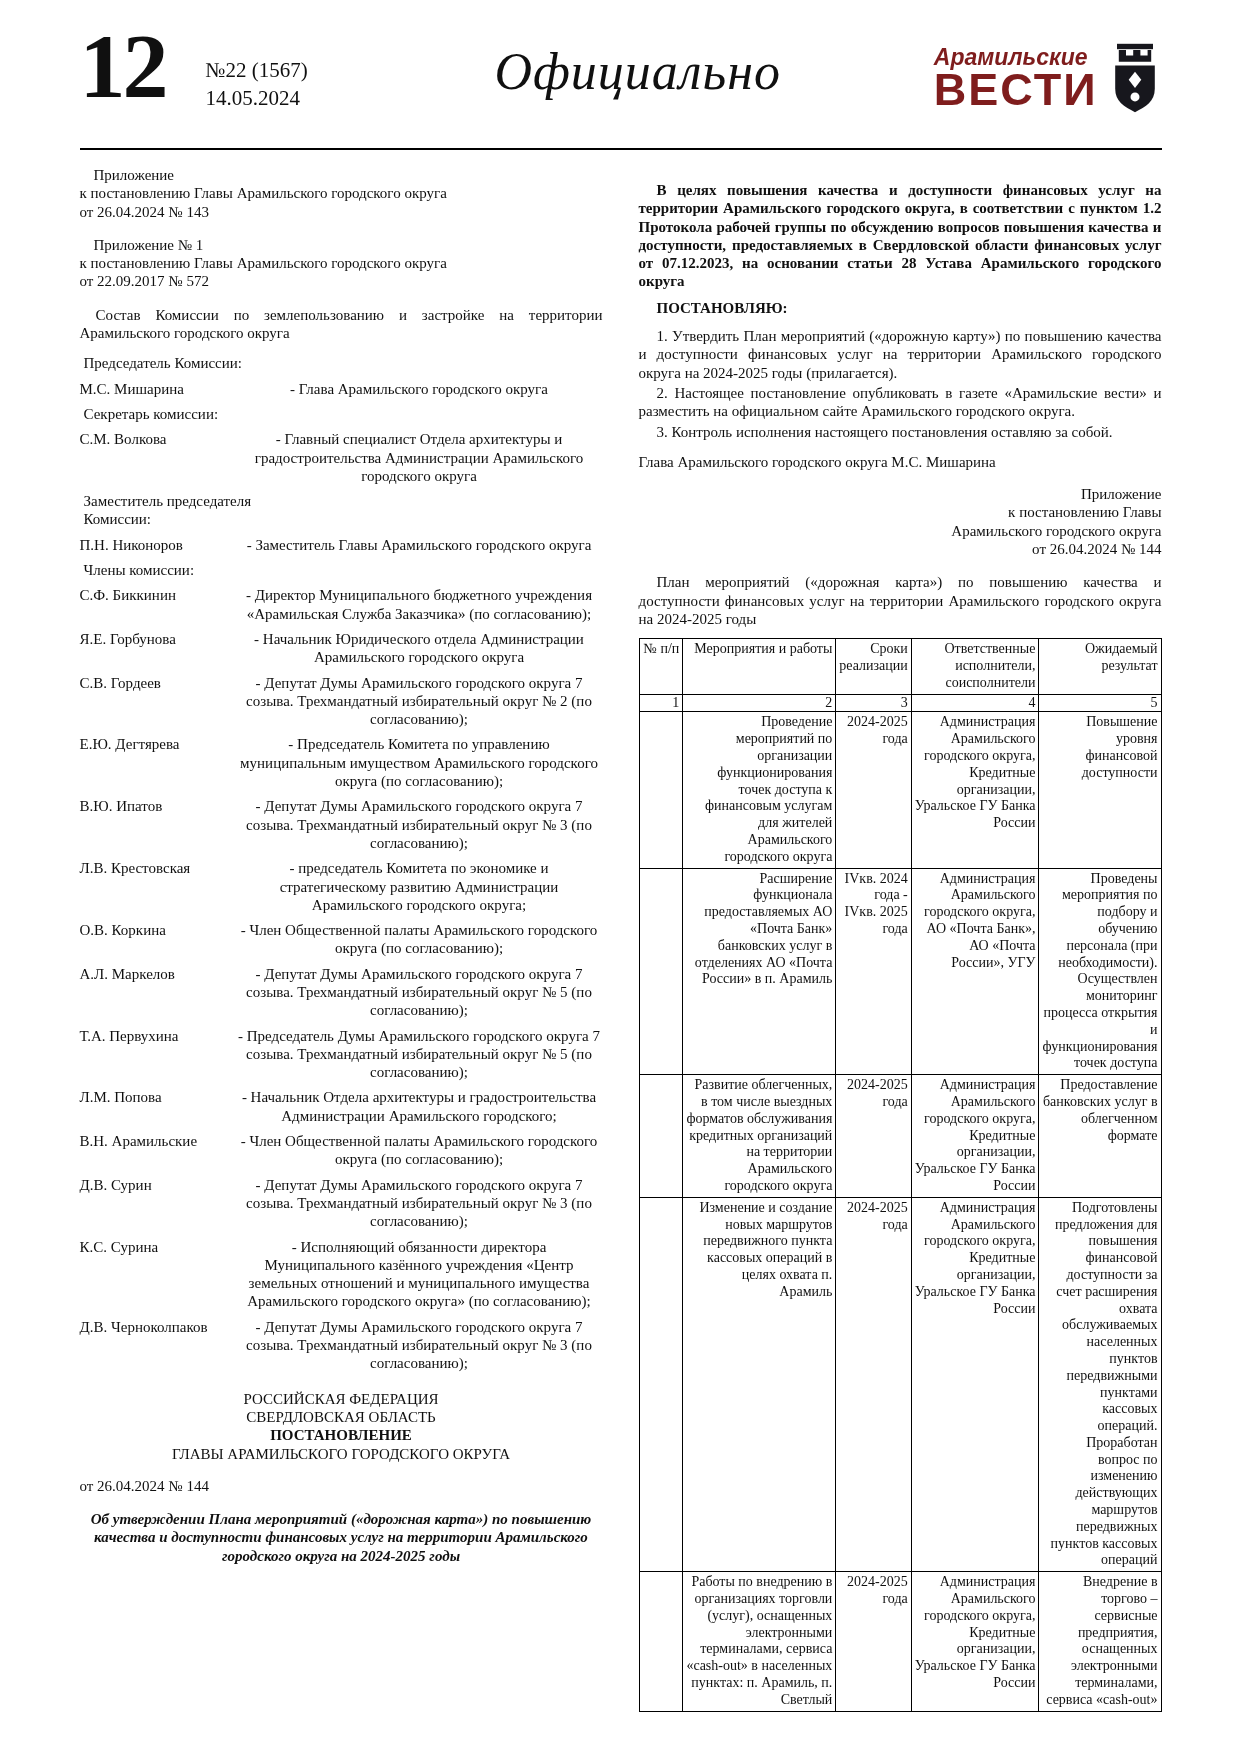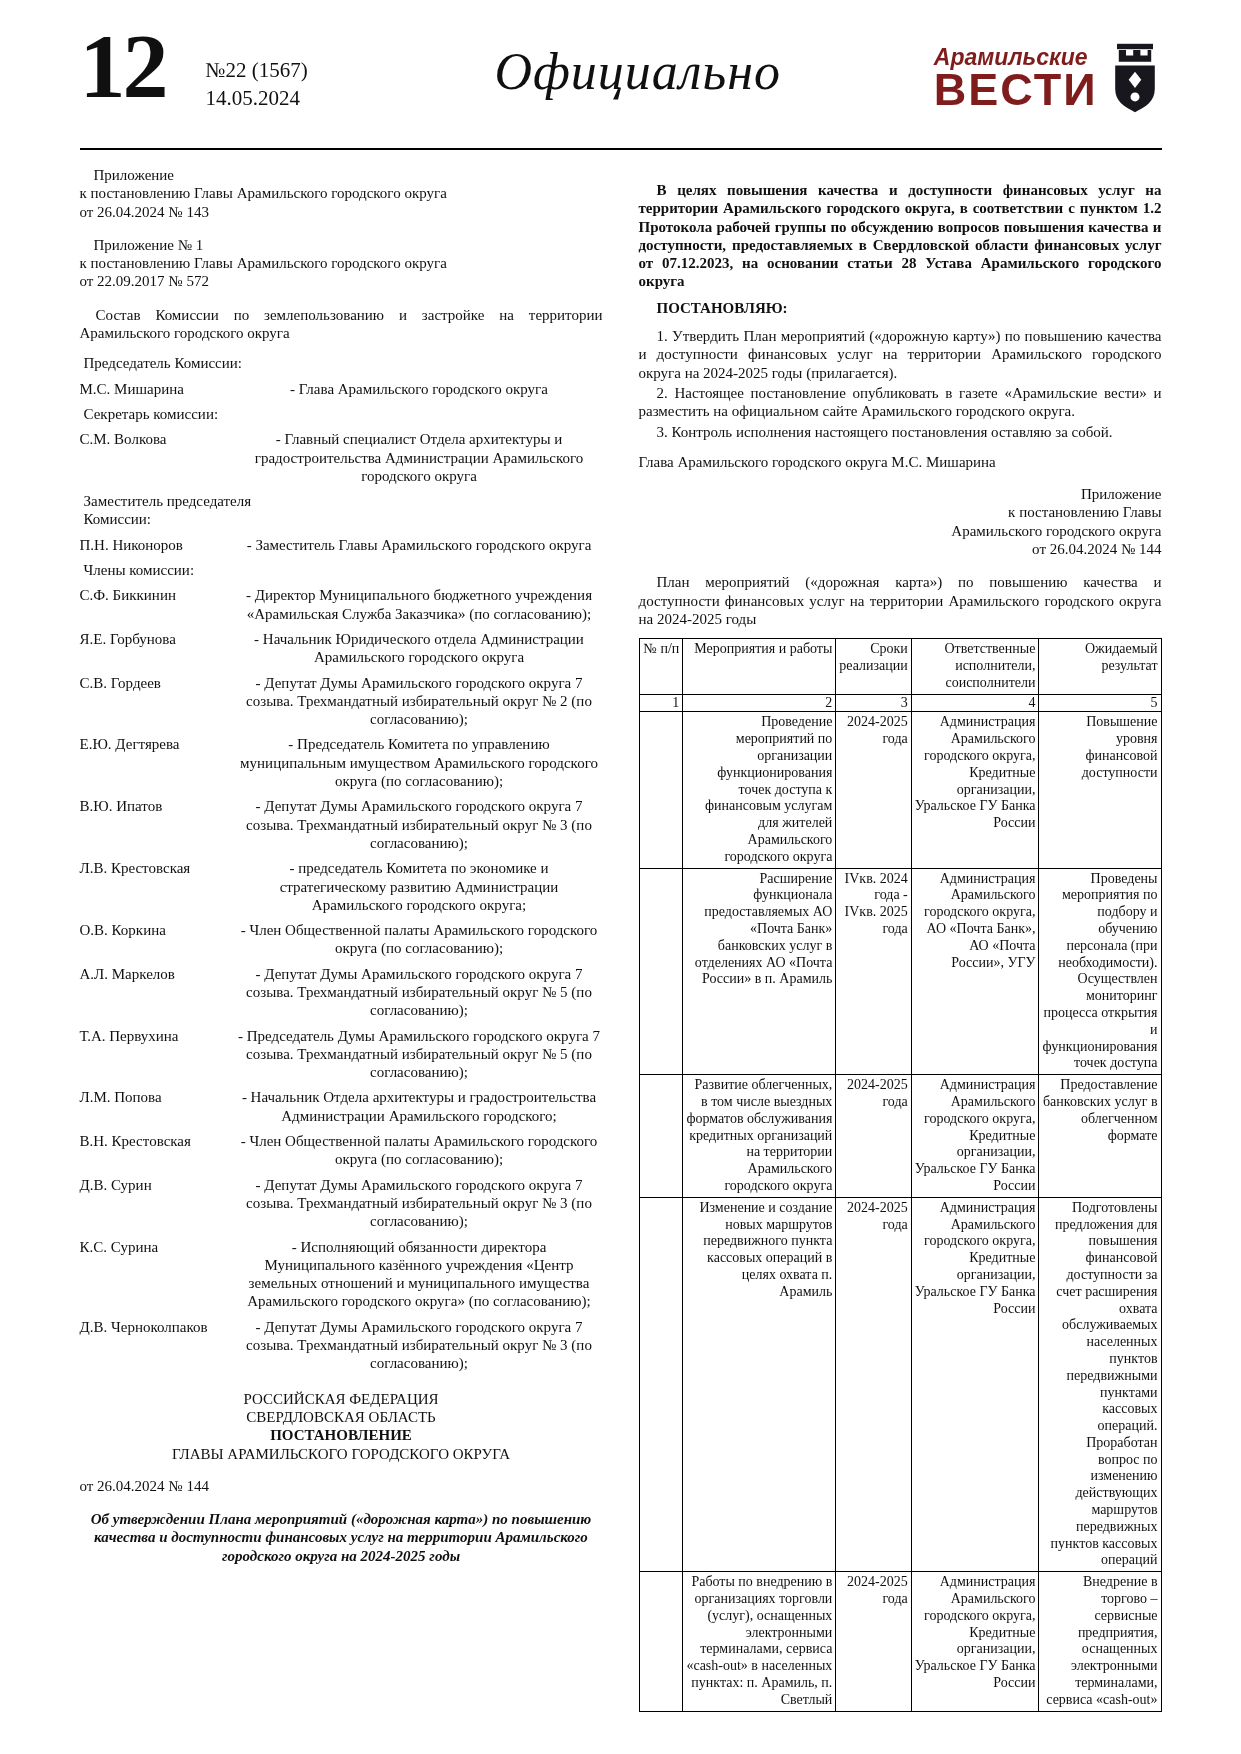--- a/index.html
+++ b/index.html
@@ -216,21 +216,21 @@
 
             <div class="member-row">
               <div class="member-name">Л.М. Попова</div>
               <div class="member-desc">- Начальник Отдела архитектуры и градостроительства Администрации Арамильского городского;</div>
             </div>
           </div>
 
           <div class="member-item">
 
             <div class="member-row">
-              <div class="member-name">В.Н. Крестовская</div>
+              <div class="member-name">В.Н. Арамильские</div>
               <div class="member-desc">- Член Общественной палаты Арамильского городского округа (по согласованию);</div>
             </div>
           </div>
 
           <div class="member-item">
 
             <div class="member-row">
               <div class="member-name">Д.В. Сурин</div>
               <div class="member-desc">- Депутат Думы Арамильского городского округа 7 созыва. Трехмандатный избирательный округ № 3 (по согласованию);</div>
             </div>

